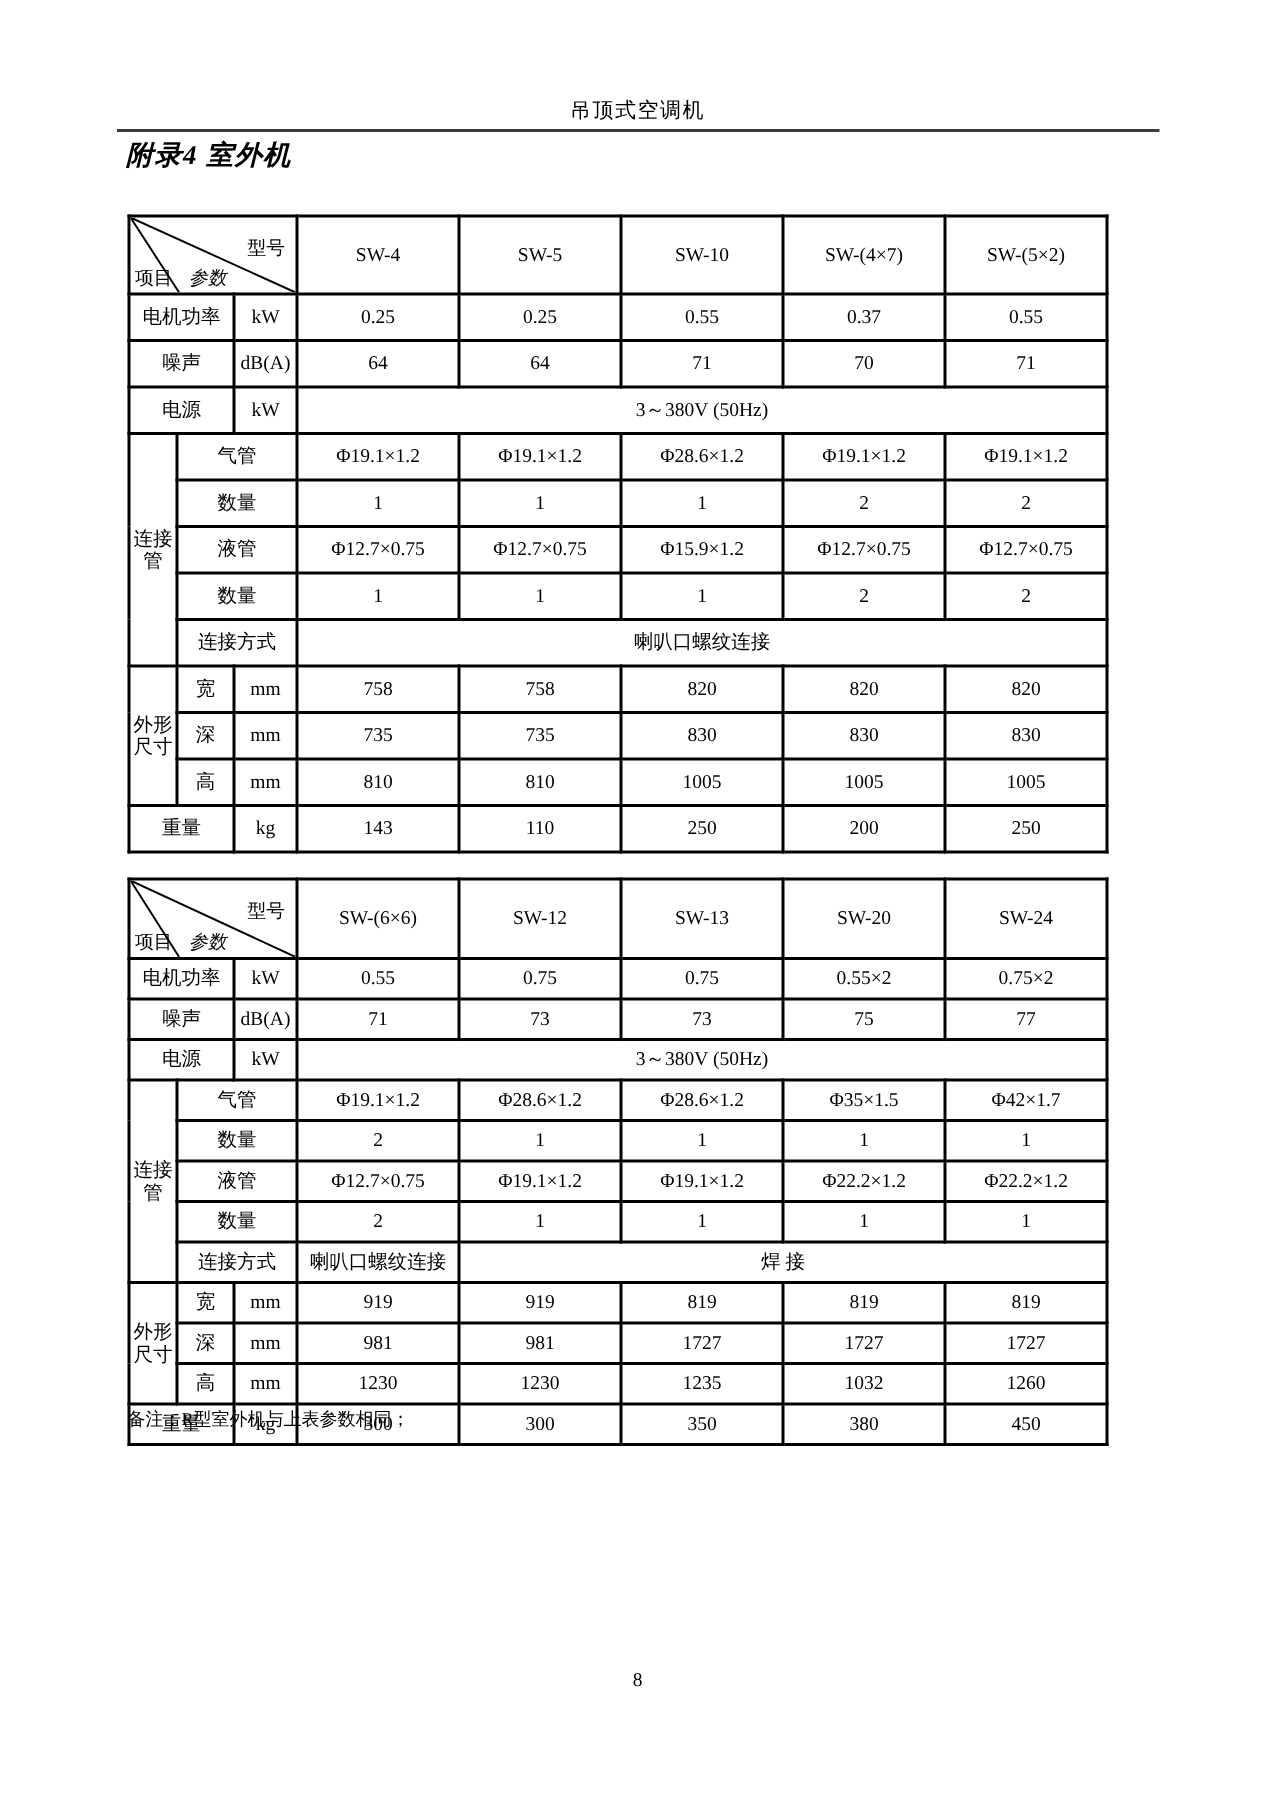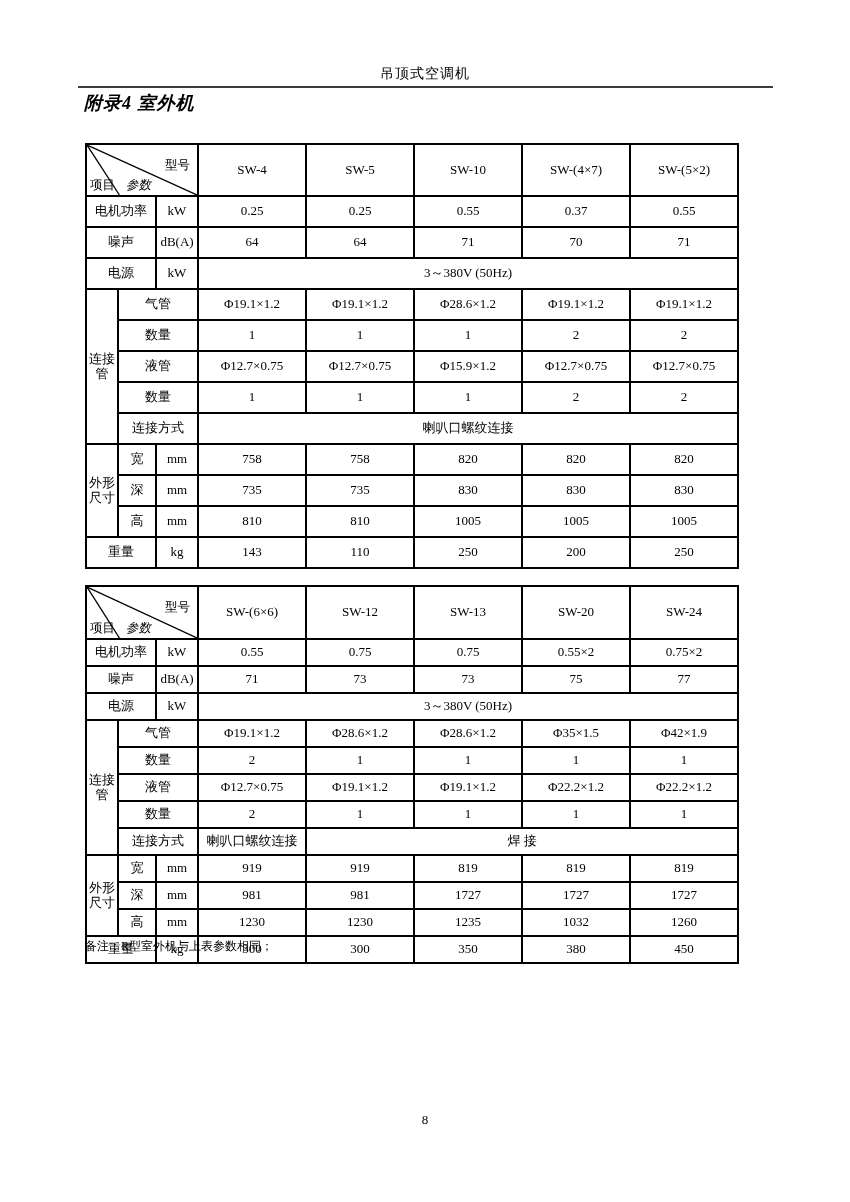--- a/index.html
+++ b/index.html
@@ -264,21 +264,21 @@
       <td>kW</td>
       <td colspan="5">3～380V (50Hz)</td>
     </tr>
     <tr>
       <td rowspan="5">连接管</td>
       <td colspan="2">气管</td>
       <td>Φ19.1×1.2</td>
       <td>Φ28.6×1.2</td>
       <td>Φ28.6×1.2</td>
       <td>Φ35×1.5</td>
-      <td>Φ42×1.9</td>
+      <td>Φ42×1.7</td>
     </tr>
     <tr>
       <td colspan="2">数量</td>
       <td>2</td>
       <td>1</td>
       <td>1</td>
       <td>1</td>
       <td>1</td>
     </tr>
     <tr>

